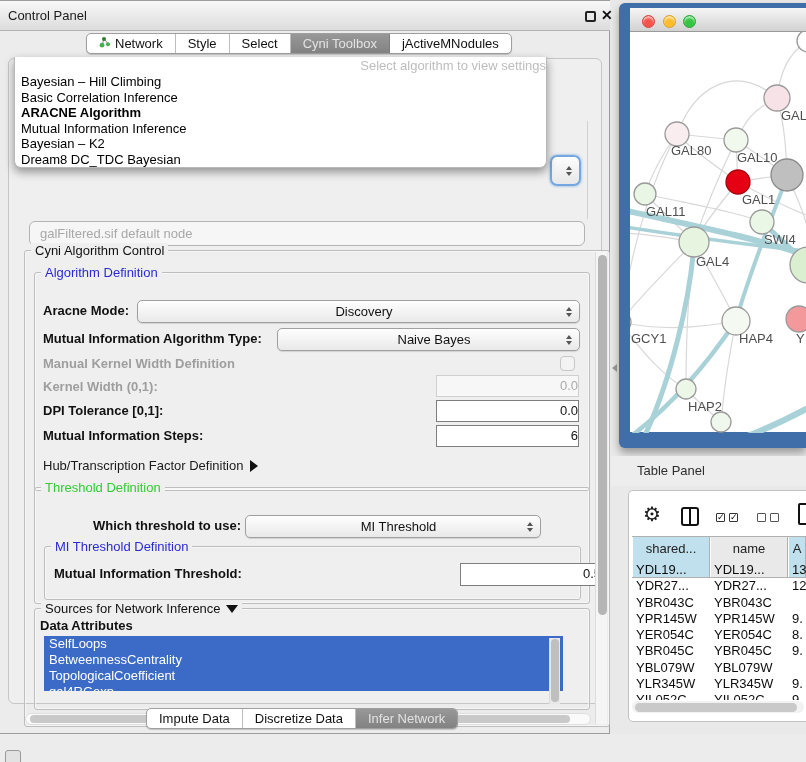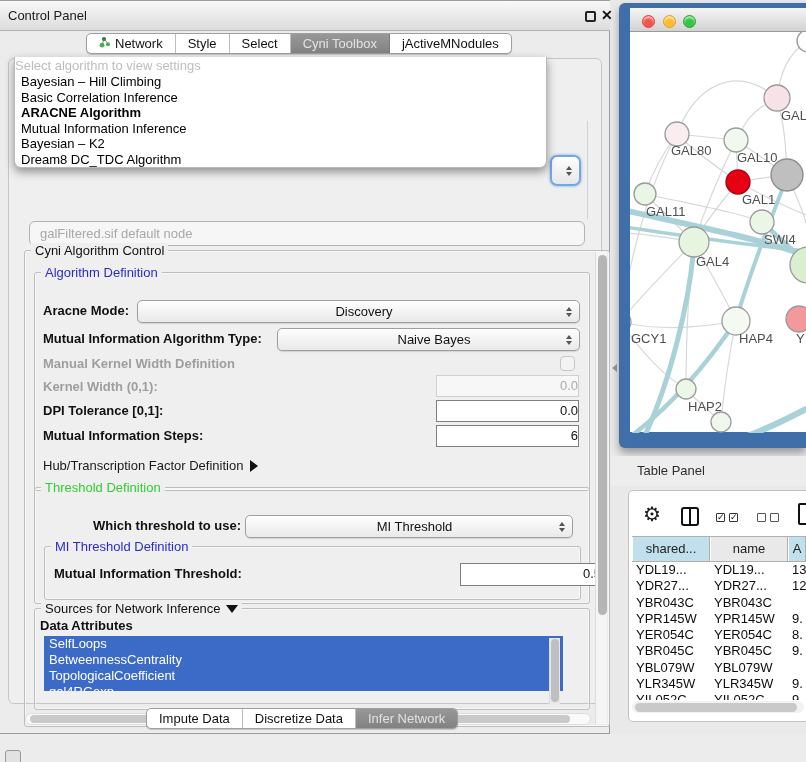--- a/index.html
+++ b/index.html
@@ -25,21 +25,21 @@
   
   .cp-content { left:8px; top:57px; width:594px; height:646px; background:#efefef; border:1px solid #c6c6c6; border-radius:6px; }
 
   
   .combo-sliver { left:541px; top:96px; width:31px; height:31px; border:2px solid #74a7e0; border-radius:7px; background:linear-gradient(#fdfdfd,#e7e7e7); box-shadow:0 0 3px #74a7e0; }
   .vline { left:578px; top:62px; width:1px; height:98px; background:#d2d2d2; }
   .ds-combo { left:20px; top:162px; width:556px; height:25px; border:1px solid #b3b3b3; border-radius:6px; background:#f6f6f6; color:#a8a8a8; line-height:24px; padding-left:10px; overflow:hidden; }
 
   
   .popup { left:14px; top:56px; width:533px; height:111px; background:#fff; border:1px solid #b9b9b9; border-top:none; border-radius:0 0 7px 7px; box-shadow:0 4px 10px rgba(0,0,0,.40); z-index:50; overflow:hidden; }
-  .popup-prompt { height:17px; line-height:17px; text-align:left; color:#bdbdbd; font-size:13px; }
+  .popup-prompt { height:17px; line-height:17px; text-align:right; color:#bdbdbd; font-size:13px; }
   .popup-item { height:15.5px; line-height:15.5px; padding-left:6px; font-size:13px; color:#000; white-space:nowrap; }
   .popup-item.bold { font-weight:bold; }
 
   
   .fs { position:absolute; border:1px solid #bdbdbd; border-radius:3px; box-shadow:inset 0 0 0 1px rgba(255,255,255,.55); }
   .fs-title { position:absolute; top:-8px; left:6px; background:#efefef; padding:0 4px; font-size:13px; color:#111; white-space:nowrap; display:flex; align-items:center; gap:5px; }
   .t-blue { color:#2a2ad4; }
   .t-green { color:#33cc33; }
 
   .lbl { position:absolute; font-weight:bold; color:#111; line-height:22px; white-space:nowrap; }
@@ -84,21 +84,21 @@
   .tp-strip { left:611px; top:456px; width:195px; height:30px; background:#ededed; }
   .tp-title { left:637px; top:463px; color:#2e2e2e; }
   .tp-card { left:628px; top:490px; width:184px; height:232px; background:#fff; border:1px solid #c2c2c2; border-radius:5px; }
   .gear { left:643px; top:502px; font-size:20px; color:#1c1c1c; }
   .split-ic { left:681px; top:507px; width:18px; height:19px; border:2px solid #111; border-radius:3px; }
   .split-ic div { position:absolute; left:6px; top:0; width:2px; height:15px; background:#111; }
   .cb { position:absolute; width:9px; height:9px; border:1.5px solid #333; border-radius:1px; font-size:9px; line-height:7px; text-align:center; color:#111; }
   .cb.off { border-color:#555; }
   .doc-ic { left:798px; top:503px; width:14px; height:22px; border:2px solid #111; border-radius:2px; }
 
-  .thead { left:632px; top:536px; width:174px; height:26px; display:flex; border-top:1px solid #b0b0b0; border-bottom:1px solid #b0b0b0; overflow:hidden; }
+  .thead { left:632px; top:536px; width:174px; height:42px; display:flex; border-top:1px solid #b0b0b0; border-bottom:1px solid #b0b0b0; overflow:hidden; }
   .th { height:100%; line-height:24px; text-align:center; border-right:1px solid #b0b0b0; border-left:1px solid #fff; background:#e9e9e9; color:#222; overflow:hidden; white-space:nowrap; }
   .th.sel { background:#bfe0ec; }
   .tc1 { width:78px; flex:none; } .tc2 { width:78px; flex:none; } .tc3 { flex:1; }
   .tbody { left:632px; top:562px; width:174px; height:138px; overflow:hidden; }
   .trow { display:flex; height:16.3px; line-height:16.3px; }
   .trow div { padding-left:4px; white-space:nowrap; overflow:hidden; color:#0d0d0d; }
   .tp-hscroll { left:632px; top:701px; width:172px; height:12px; background:#f2f2f2; border-radius:6px; }
 
   .bottom-strip { left:0; top:734px; width:806px; height:28px; background:#ececec; }
   .mini-ic { left:5px; top:750px; width:16px; height:16px; border:1px solid #999; border-radius:3px; background:#e2e2e2; }
@@ -185,21 +185,21 @@
 
       <div class="plain" style="left:34px; top:398px;">
         <span>Hub/Transcription Factor Definition</span>
         <span class="tri-r"></span>
       </div>
 
       <div class="fs" style="left:25px; top:428px; width:556px; height:117px;">
         <div class="fs-title t-green">Threshold Definition</div>
       </div>
       <div class="lbl" style="left:84px; top:456px;">Which threshold to use:</div>
-      <div class="combo" style="left:236px; top:456px; width:328px;">
+      <div class="combo" style="left:236px; top:456px; width:296px;">
         <span>MI Threshold</span>
         <span class="arrows">
             <span class="tri-u"></span>
             <span class="tri-d"></span>
           </span>
       </div>
       <div class="fs" style="left:35px; top:487px; width:537px; height:54px;">
         <div class="fs-title t-blue">MI Threshold Definition</div>
       </div>
       <div class="lbl" style="left:45px; top:504px;">Mutual Information Threshold:</div>
@@ -233,21 +233,21 @@
     </div>
 
     <div class="a popup">
       <div class="popup-prompt">Select algorithm to view settings</div>
       <div id="popup-items">
           <div class="popup-item">Bayesian – Hill Climbing</div>
           <div class="popup-item">Basic Correlation Inference</div>
           <div class="popup-item bold">ARACNE Algorithm</div>
           <div class="popup-item">Mutual Information Inference</div>
           <div class="popup-item">Bayesian – K2</div>
-          <div class="popup-item">Dream8 DC_TDC Algorithm</div>
+          <div class="popup-item">Dream8 DC_TDC Bayesian</div>
         </div>
     </div>
 
     <div class="a seg bot-tabs" id="bottom-tabs">
         <div class="sg">
           <span>Impute Data</span>
         </div>
         <div class="sg">
           <span>Discretize Data</span>
         </div>

